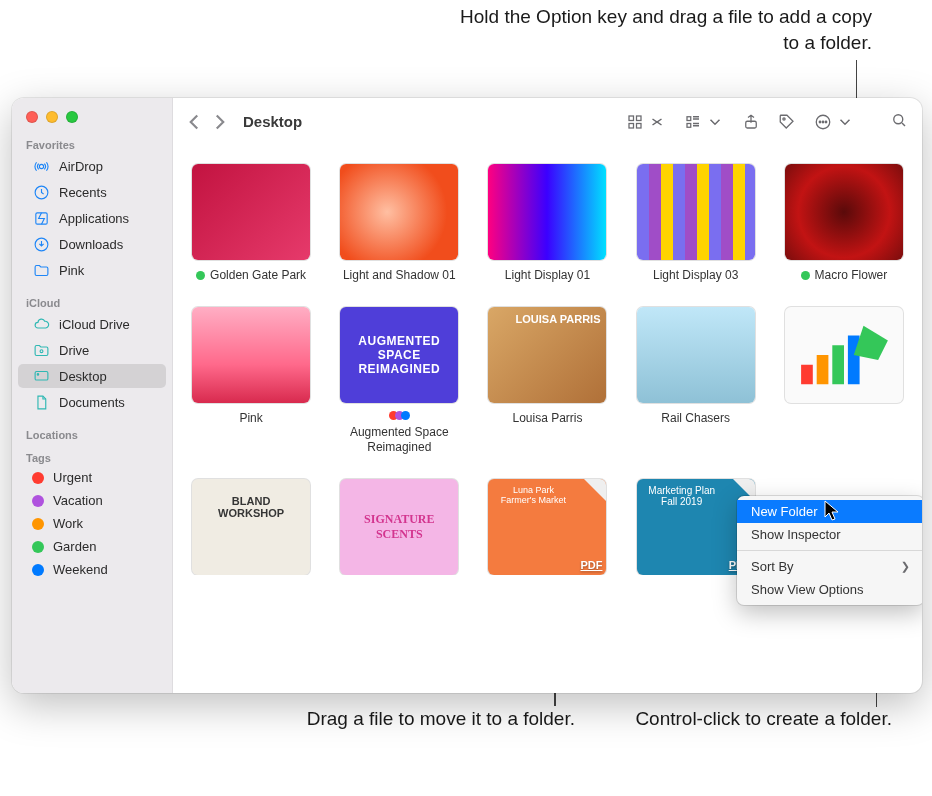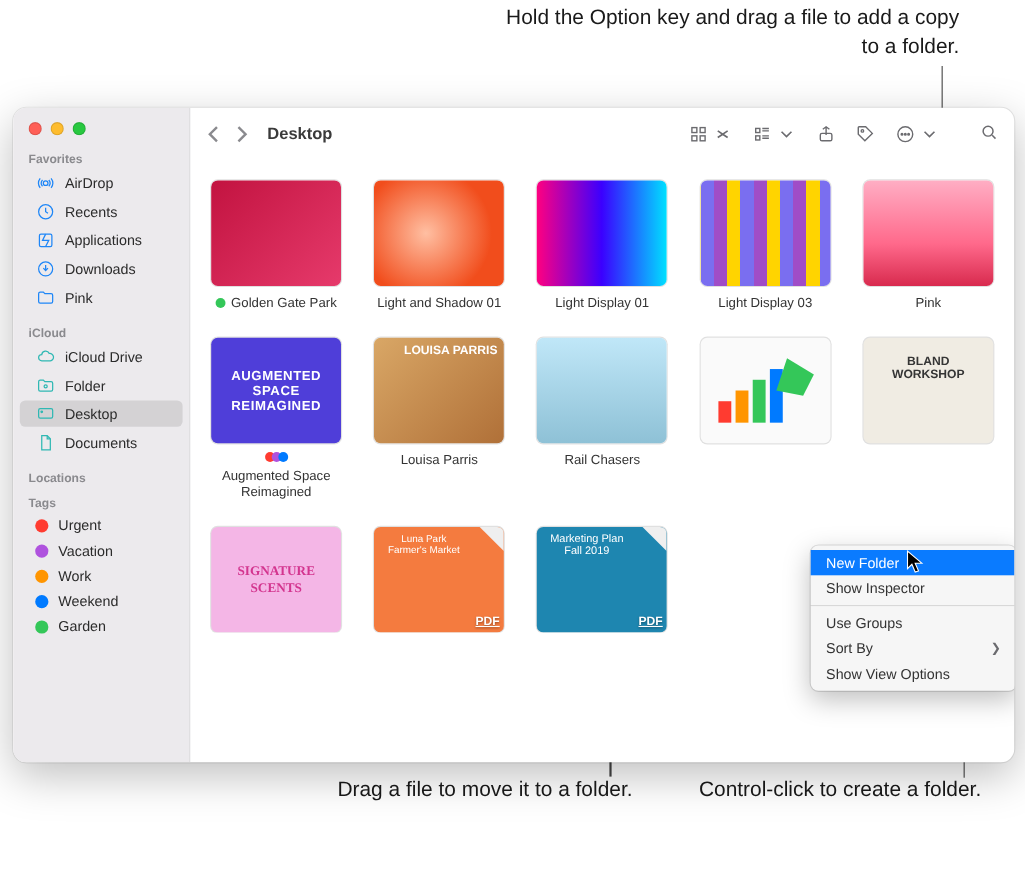--- a/index.html
+++ b/index.html
@@ -307,21 +307,21 @@
         </span>
       <span>iCloud Drive</span>
     </div>
     <div class="sb-item">
       <span class="sb-icon">
           <svg viewBox="0 0 24 24" fill="none" stroke="#2fb8b3" stroke-width="1.6">
             <path d="M3 7a2 2 0 0 1 2-2h4l2 2h8a2 2 0 0 1 2 2v8a2 2 0 0 1-2 2H5a2 2 0 0 1-2-2V7z"></path>
             <circle cx="12" cy="13" r="2"></circle>
           </svg>
         </span>
-      <span>Folder</span>
+      <span>Drive</span>
     </div>
     <div class="sb-item selected">
       <span class="sb-icon">
           <svg viewBox="0 0 24 24" fill="none" stroke="#2fb8b3" stroke-width="1.6">
             <rect x="3" y="5" width="18" height="12" rx="2"></rect>
             <circle cx="7" cy="9" r="1"></circle>
           </svg>
         </span>
       <span>Desktop</span>
     </div>
@@ -344,26 +344,26 @@
       </div>
     <div class="sb-item">
         <span class="tag-dot" style="background:#af52de"></span>
         <span>Vacation</span>
       </div>
     <div class="sb-item">
         <span class="tag-dot" style="background:#ff9500"></span>
         <span>Work</span>
       </div>
     <div class="sb-item">
+        <span class="tag-dot" style="background:#34c759"></span>
+        <span>Garden</span>
+      </div>
+    <div class="sb-item">
         <span class="tag-dot" style="background:#007aff"></span>
         <span>Weekend</span>
-      </div>
-    <div class="sb-item">
-        <span class="tag-dot" style="background:#34c759"></span>
-        <span>Garden</span>
       </div>
   </div>
 
   <div class="main">
 
     <div class="toolbar">
       <div class="navbtn">
           <svg viewBox="0 0 24 24" fill="none" stroke="currentColor" stroke-width="2">
             <path d="M15 6l-6 6 6 6"></path>
           </svg>
@@ -451,20 +451,27 @@
         <div class="icon-label">
             <span>Light Display 01</span>
           </div>
       </div>
       <div class="item">
         <div class="thumb" style="background:repeating-linear-gradient(90deg,#7a6ef0 0 12px,#a04dc7 12px 24px,#ffd400 24px 36px);"></div>
         <div class="icon-label">
             <span>Light Display 03</span>
           </div>
       </div>
+      <div class="item">
+        <div class="thumb" style="background:radial-gradient(circle,#5a0a0a,#c21313 60%,#7a0d0d);"></div>
+        <div class="icon-label">
+            <span class="green-dot"></span>
+            <span>Macro Flower</span>
+          </div>
+      </div>
 
       <div class="item">
         <div class="thumb" style="background:linear-gradient(180deg,#ffaec4,#ff698b 60%,#d82a4e);"></div>
         <div class="icon-label">
             <span>Pink</span>
           </div>
       </div>
       <div class="item">
         <div class="thumb" style="background:#4f3ed9;color:#fff;font-weight:700;font-size:12px;letter-spacing:0.5px;padding:6px;flex-direction:column;">
             <span>AUGMENTED SPACE REIMAGINED</span>
@@ -535,23 +542,20 @@
 
     <div class="ctx">
       <div class="ctx-item hl">
           <span>New Folder</span>
         </div>
       <div class="ctx-item">
           <span>Show Inspector</span>
         </div>
       <div class="ctx-sep"></div>
       <div class="ctx-item">
-          <span>Use Groups</span>
-        </div>
-      <div class="ctx-item">
           <span>Sort By</span>
           <span class="ctx-chev">❯</span>
         </div>
       <div class="ctx-item">
           <span>Show View Options</span>
         </div>
     </div>
 
     <svg class="cursor" width="18" height="22" viewBox="0 0 18 22">
       <path d="M1 1 L1 17 L5 13 L8 20 L11 19 L8 12 L14 12 Z" fill="#000" stroke="#fff" stroke-width="1"></path>

